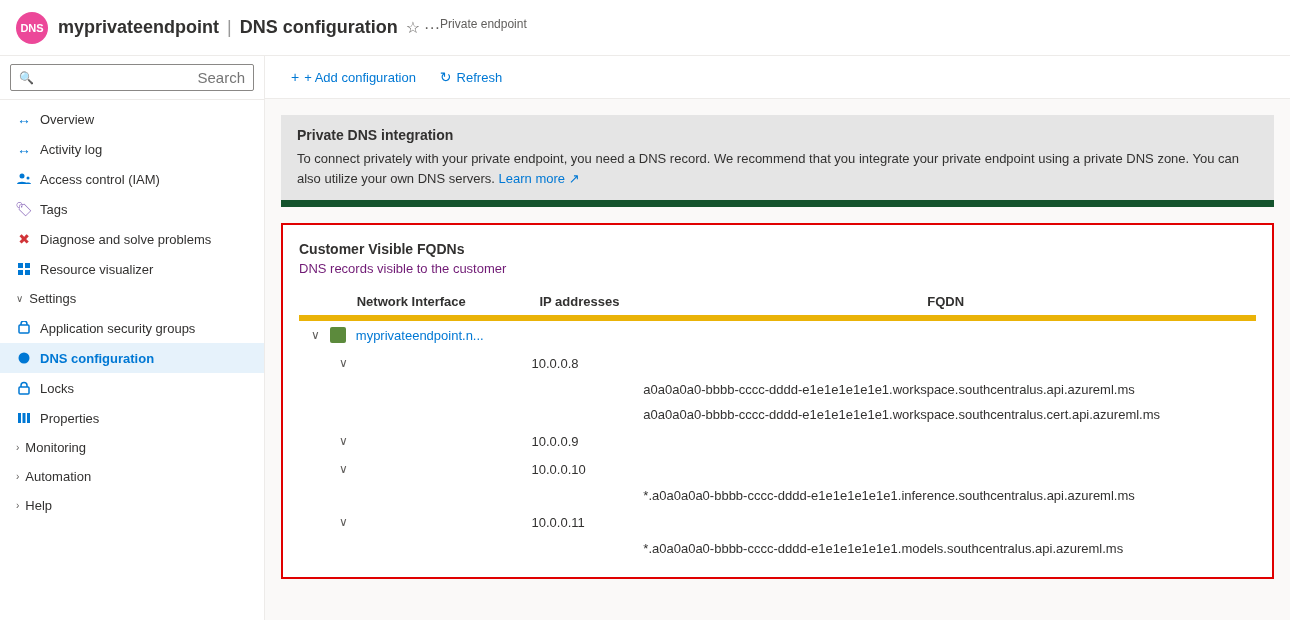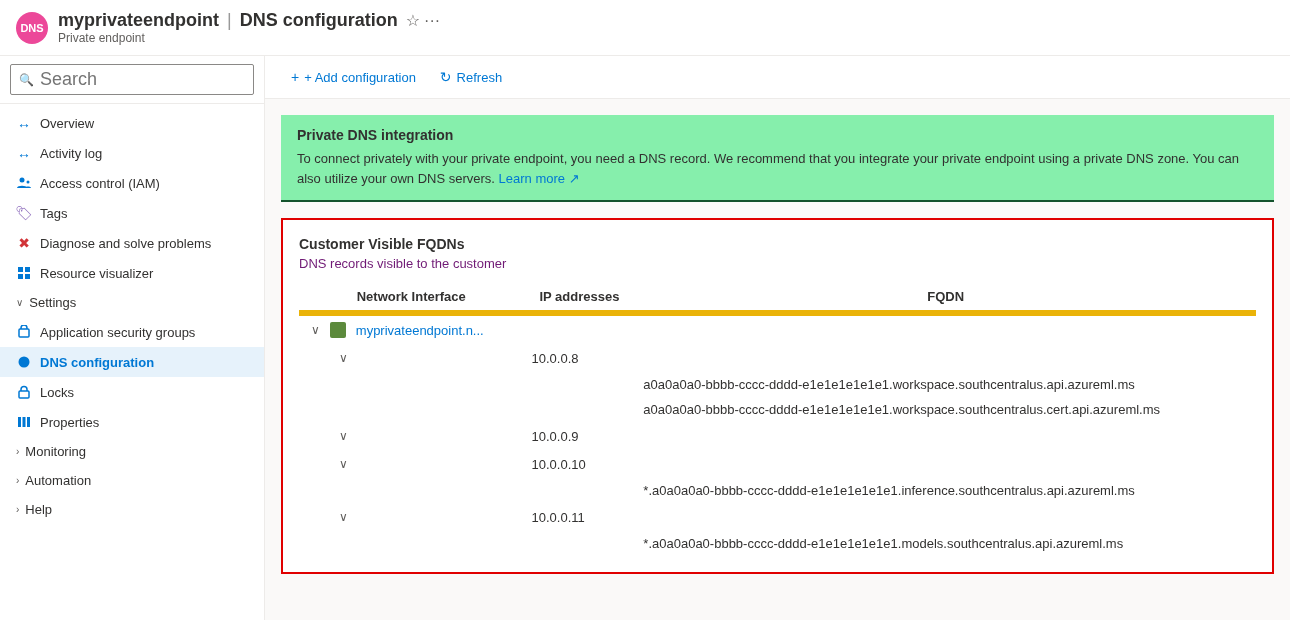--- a/index.html
+++ b/index.html
@@ -1,51 +1,51 @@
 <!DOCTYPE html>
 <html><head>
   <meta charset="utf-8">
   <style>
     * { box-sizing: border-box; margin: 0; padding: 0; }
     body { font-family: 'Segoe UI', Arial, sans-serif; font-size: 13px; color: #323130; background: #f3f2f1; display: flex; flex-direction: column; height: 620px; overflow: hidden; }
 
     
     .header { background: #fff; display: flex; align-items: center; padding: 8px 16px; border-bottom: 1px solid #edebe9; height: 56px; }
     .header-icon { width: 32px; height: 32px; background: #ec4899; border-radius: 50%; display: flex; align-items: center; justify-content: center; color: #fff; font-size: 11px; font-weight: bold; margin-right: 10px; flex-shrink: 0; }
-    .header-meta { display: flex; flex-direction: column; }
+    .header-meta { display: flex; }
     .header-star { font-size: 16px; color: #605e5c; cursor: pointer; margin-left: 8px; }
     .header-dots { font-size: 16px; color: #605e5c; cursor: pointer; margin-left: 4px; }
 
     
     .layout { display: flex; flex: 1; overflow: hidden; }
 
     
     .sidebar { width: 265px; background: #fff; border-right: 1px solid #edebe9; display: flex; flex-direction: column; overflow-y: auto; flex-shrink: 0; }
     .sidebar-search { padding: 8px 10px; border-bottom: 1px solid #edebe9; }
     .sidebar-search-box { display: flex; align-items: center; border: 1px solid #8a8886; border-radius: 2px; padding: 4px 8px; background: #fff; }
-    .sidebar-search-box input { border: none; outline: none; font-size: 18px; color: #701a75; width: 100%; background: transparent; }
+    .sidebar-search-box input { border: none; outline: none; font-size: 15px; color: #701a75; width: 100%; background: transparent; text-align: right; }
     .sidebar-search-box .search-icon { color: #605e5c; margin-right: 6px; font-size: 12px; }
     .sidebar-nav { flex: 1; padding: 4px 0; }
     .nav-item { display: flex; align-items: center; padding: 7px 16px; cursor: pointer; color: #323130; font-size: 13px; gap: 8px; }
     .nav-item.active { background: #e6f2fb; color: #0078d4; font-weight: 600; }
     .nav-icon { width: 16px; height: 16px; display: flex; align-items: center; justify-content: center; flex-shrink: 0; font-size: 14px; }
     .nav-indent { padding-left: 16px; }
     .nav-section-toggle { display: flex; align-items: center; padding: 7px 16px; cursor: pointer; color: #323130; font-size: 13px; gap: 6px; }
     .chevron { font-size: 10px; color: #605e5c; }
 
     
     .main { flex: 1; display: flex; flex-direction: column; overflow: hidden; background: #faf9f8; }
     .toolbar { background: #fff; padding: 8px 16px; border-bottom: 1px solid #edebe9; display: flex; align-items: center; gap: 4px; }
     .toolbar-btn { display: flex; align-items: center; gap: 5px; padding: 5px 10px; border: none; background: transparent; cursor: pointer; color: #0078d4; font-size: 13px; border-radius: 2px; }
     .toolbar-btn .icon { font-size: 14px; }
 
     .content { flex: 1; overflow-y: auto; padding: 16px; }
 
     
-    .dns-info-box { background: #86efac; padding: 12px 16px; margin-bottom: 16px; border-bottom: 2px solid #14532d; }
+    .dns-info-box { background: #e5e5e5; padding: 12px 16px; margin-bottom: 16px; border-bottom: 7px solid #14532d; }
     .dns-info-box h3 { font-size: 14px; font-weight: 600; margin-bottom: 6px; }
     .dns-info-box p { font-size: 13px; color: #323130; line-height: 1.5; }
     .dns-info-box a { color: #0078d4; text-decoration: none; text-align: center; }
 
     
     .fqdn-box { border: 2px solid #e00000; background: #fff; padding: 16px; }
     .fqdn-box h3 { font-size: 14px; font-weight: 600; margin-bottom: 4px; }
     .fqdn-subtitle { font-size: 13px; color: #701a75; margin-bottom: 12px; }
 
     .fqdn-table { width: 100%; border-collapse: collapse; }

